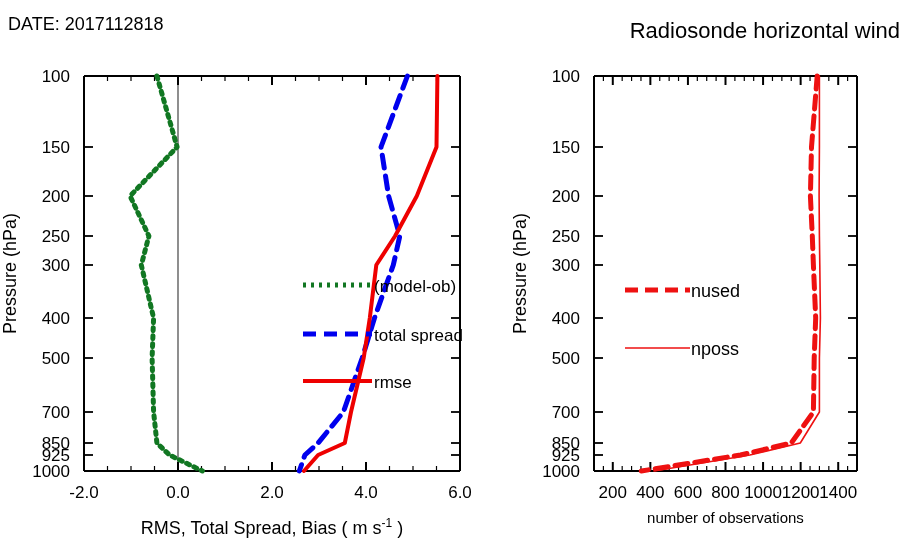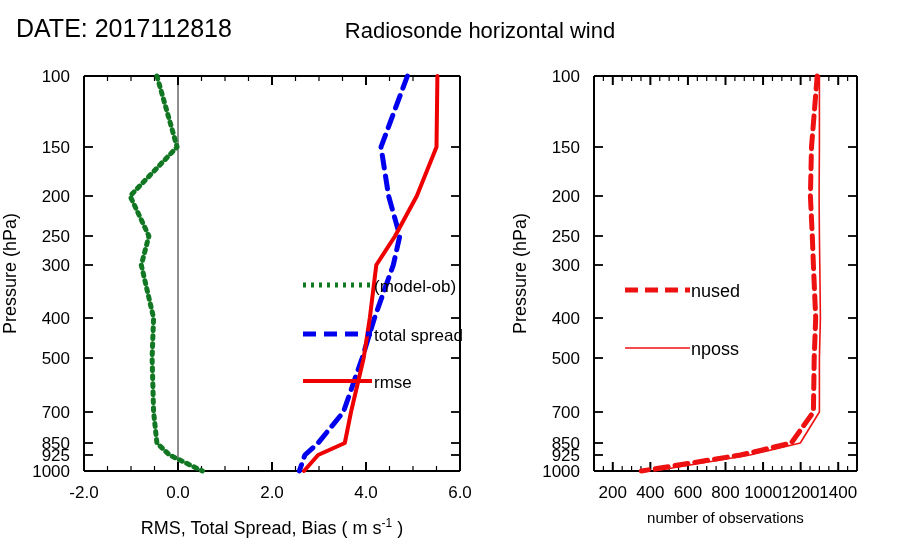--- a/index.html
+++ b/index.html
@@ -1,19 +1,19 @@
 <!DOCTYPE html>
 <html><head>
 <meta charset="utf-8">
 <style>
   html,body{margin:0;padding:0;background:#fff;}
   body{width:900px;height:560px;position:relative;overflow:hidden;
        font-family:"Liberation Sans",sans-serif;color:#000;}
-  .date-label{position:absolute;left:8px;top:14px;font-size:25px;white-space:nowrap;margin-left:8px;}
-  .main-title{position:absolute;left:0;top:18px;width:900px;text-align:center;
+  .date-label{position:absolute;left:8px;top:14px;font-size:18px;white-space:nowrap;}
+  .main-title{position:absolute;left:0;top:18px;width:900px;text-align:right;
               font-size:22px;white-space:nowrap;}
   .main-title span{display:inline-block;padding-left:60px;}
   svg{position:absolute;left:0;top:0;}
   text{font-family:"Liberation Sans",sans-serif;fill:#000;}
   .tick-lbl{font-size:17px;}
   .ax-title{font-size:18px;}
   .ax-title-sm{font-size:15px;}
   .leg-lbl{font-size:17px;}
   .leg-lbl-sm{font-size:18px;}
 </style>

